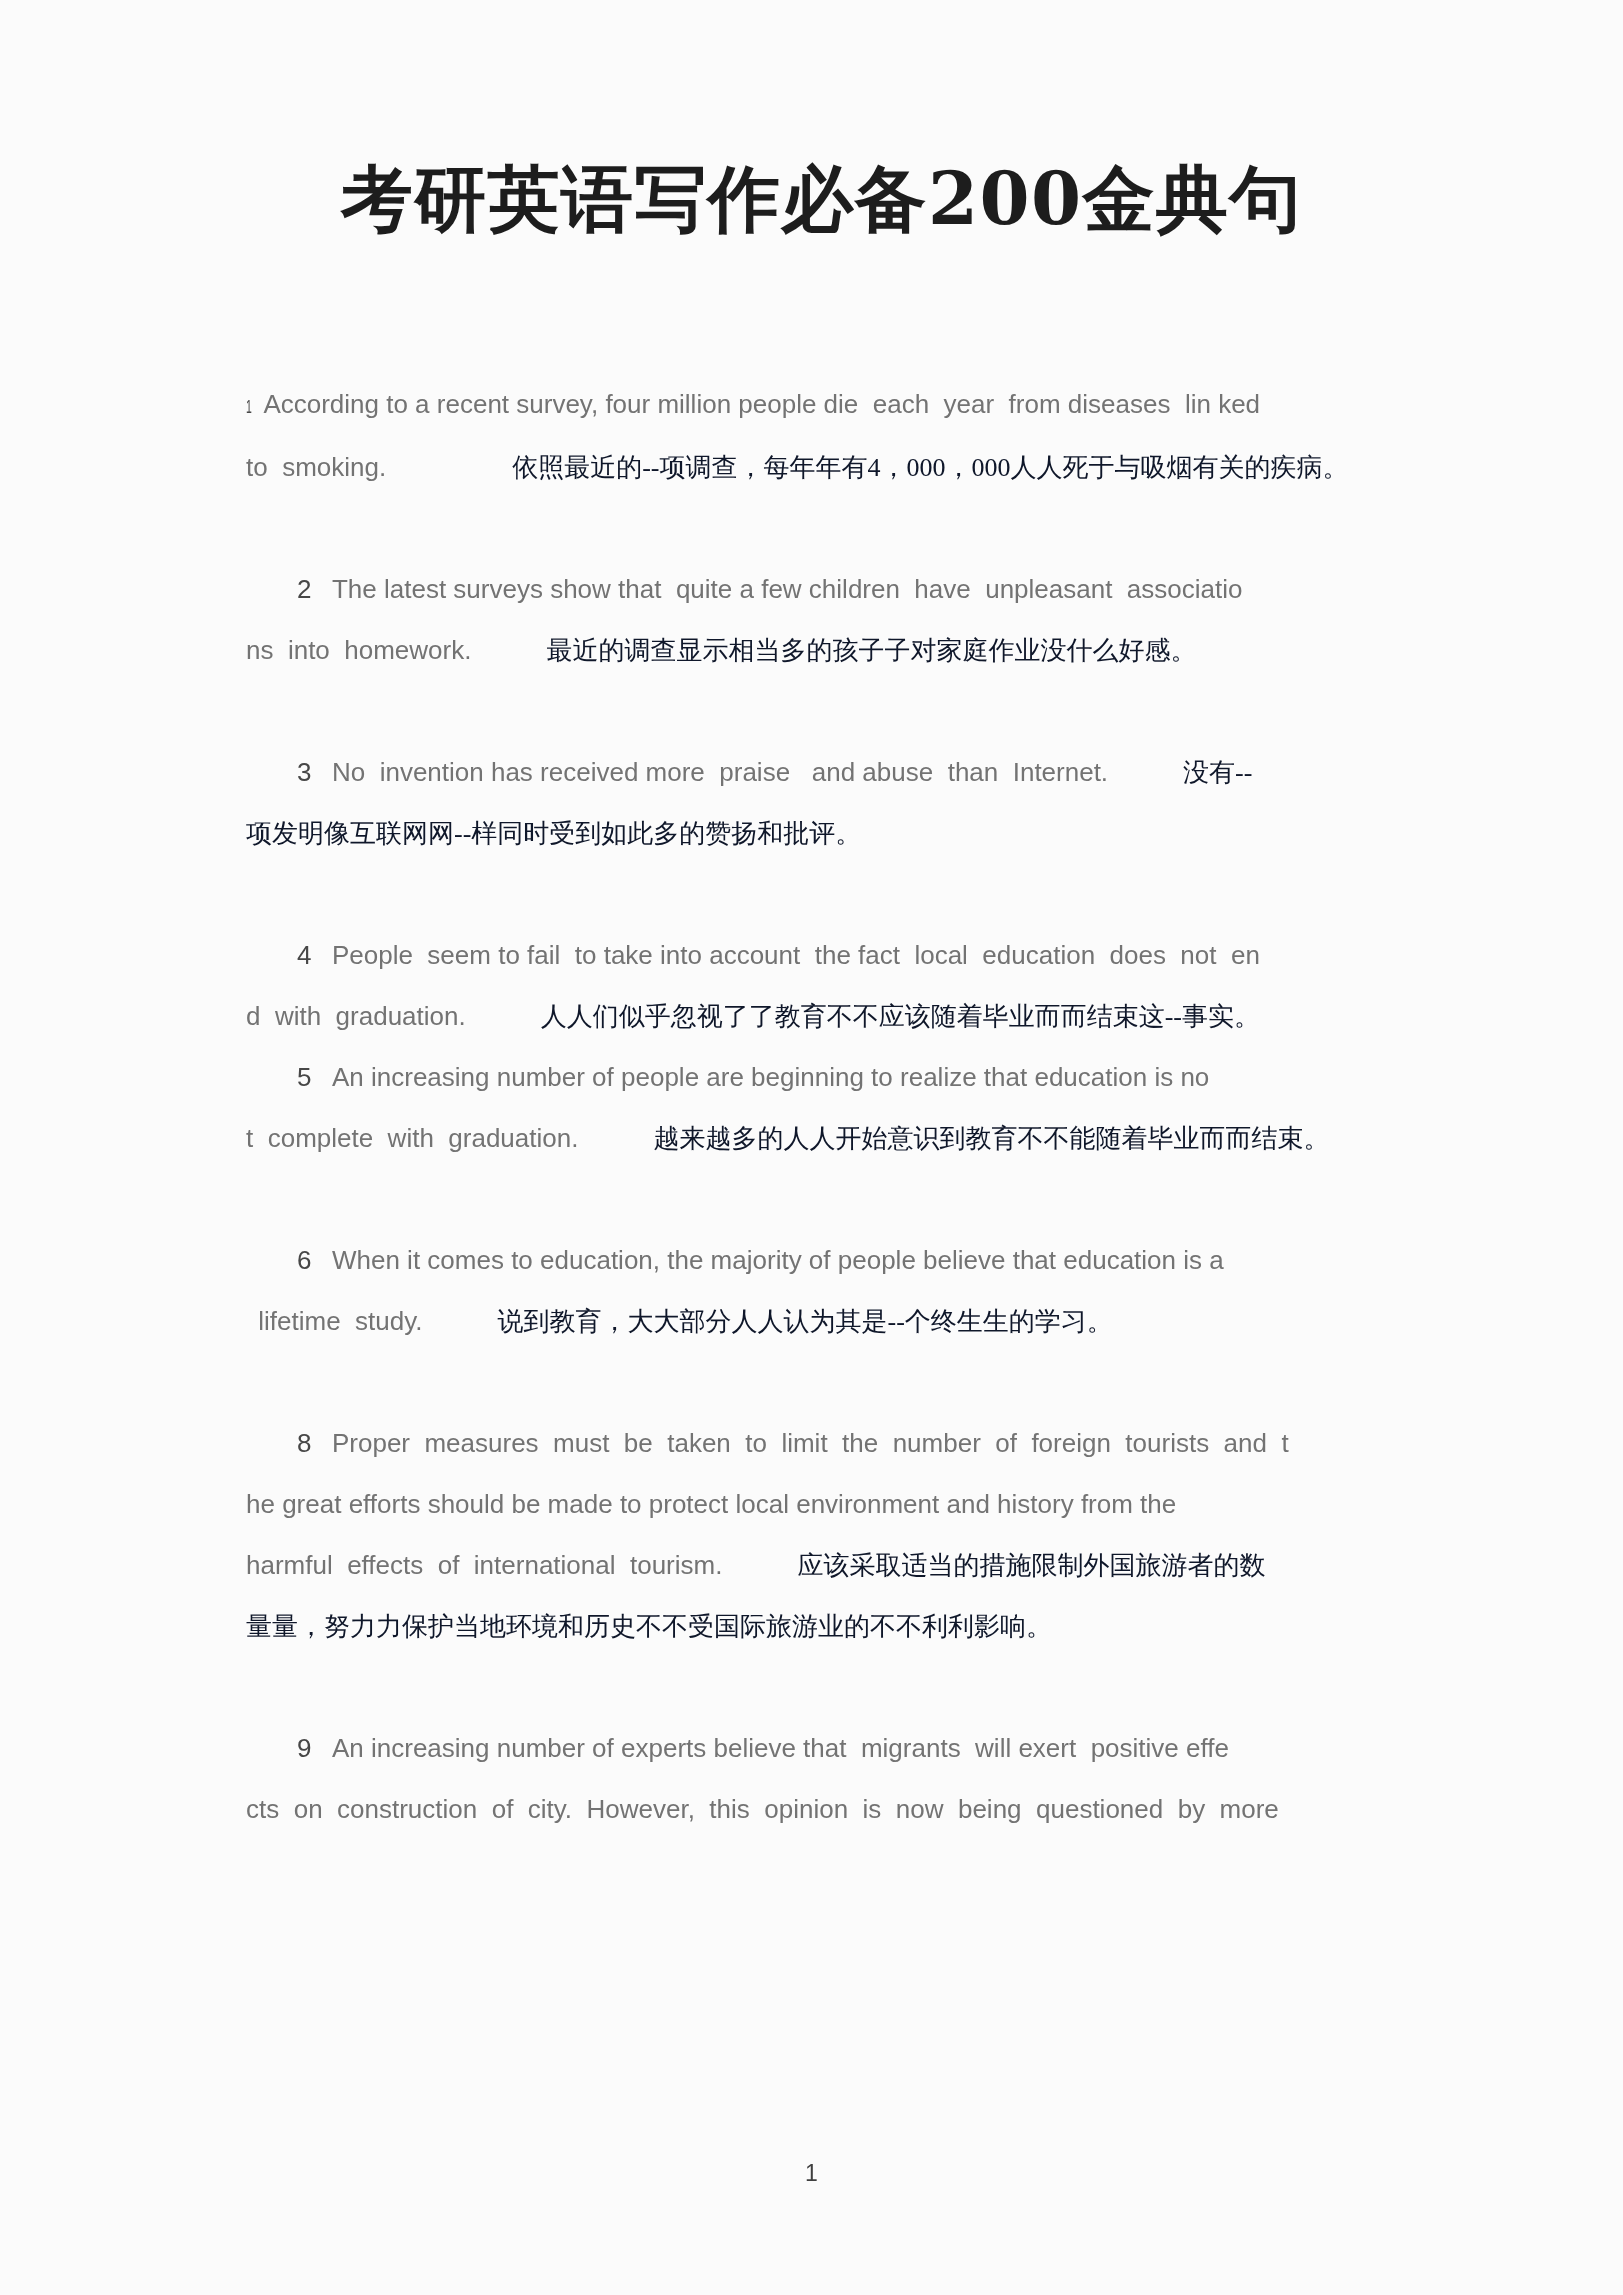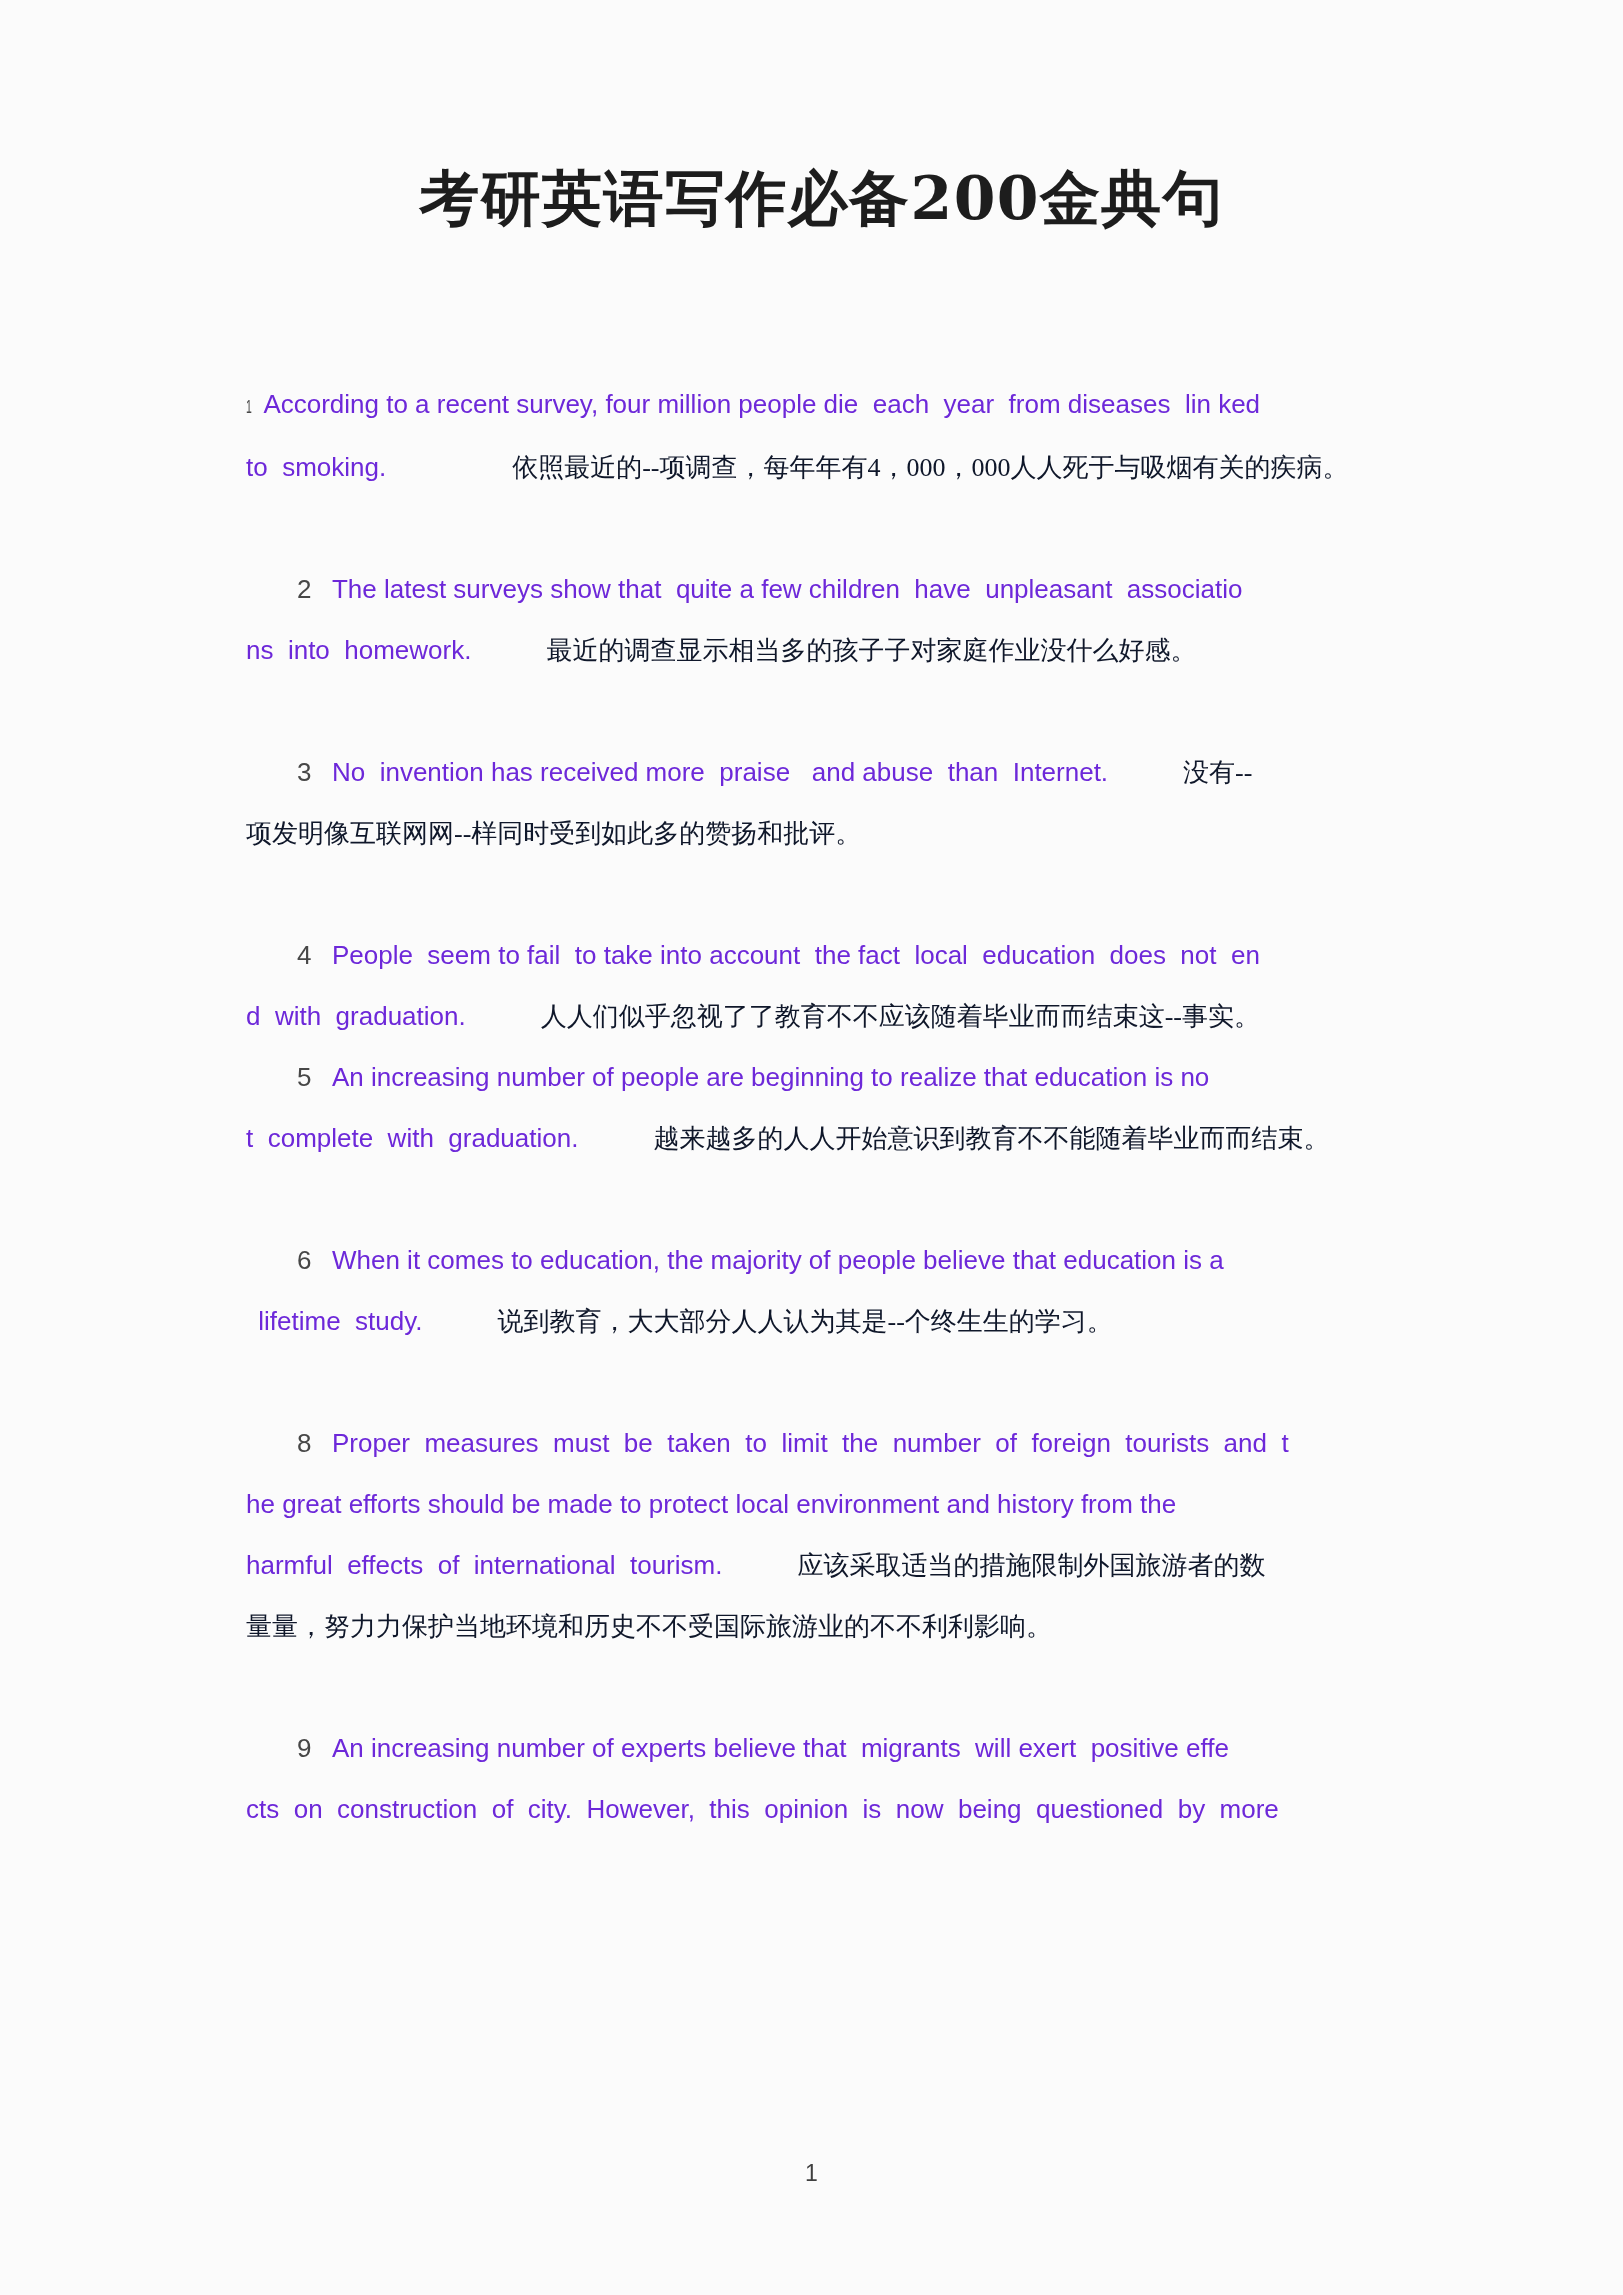--- a/index.html
+++ b/index.html
@@ -14,21 +14,21 @@
     position: relative;
     width: 1623px;
     height: 2295px;
     box-sizing: border-box;
     padding: 158px 205px 0 246px;
     overflow: hidden;
   }
   .title {
     font-family: "DejaVu Serif", "Liberation Serif", serif;
     font-weight: 700;
-    font-size: 60px;
+    font-size: 72px;
     line-height: 81px;
     color: #1d1d1d;
     text-align: center;
     margin: 0 0 135px -20.5px;
     letter-spacing: 1.4px;
   }
   .content { }
   .para { margin: 0 0 61px 0; }
   .para.tight { margin-bottom: 0; }
   .line {
@@ -43,21 +43,21 @@
     display: inline-block;
     margin-right: 20.5px;
     color: #474747;
   }
   .num.num-thin {
     font-size: 19px;
     margin-right: 6.8px;
     transform: scaleX(0.55);
     transform-origin: left center;
   }
-  .en { color: #6d28d9; }
+  .en { color: #737373; }
   .zh { color: #0f172a; font-family: Liberation Serif, serif; }
   .zh.gap { margin-left: 75px; text-align: right; }
   .zh.gap-lg { margin-left: 126px; }
   .page-num {
     position: absolute;
     left: 0;
     right: 0;
     bottom: 108px;
     text-align: center;
     font-size: 23px;

